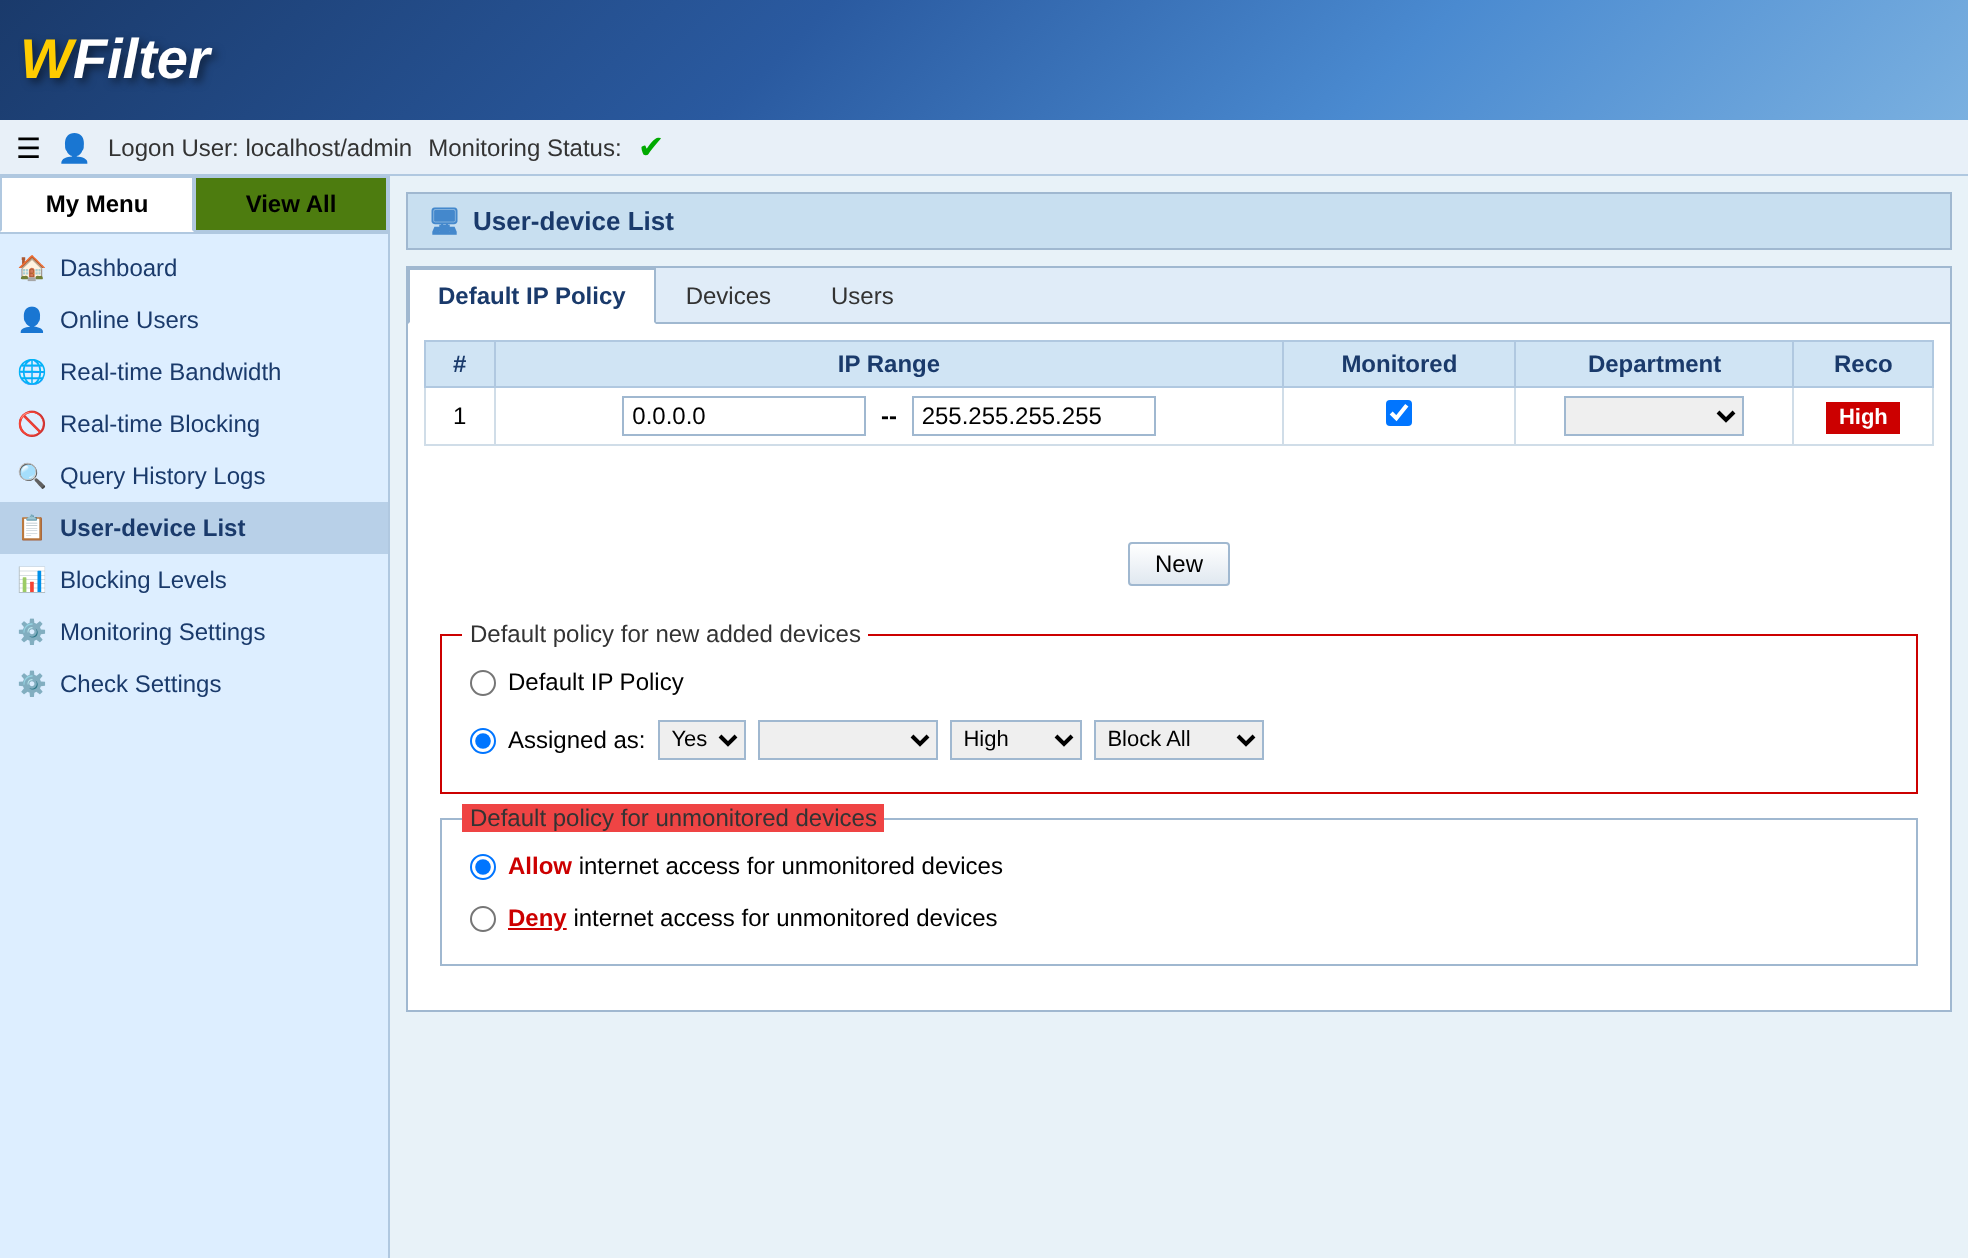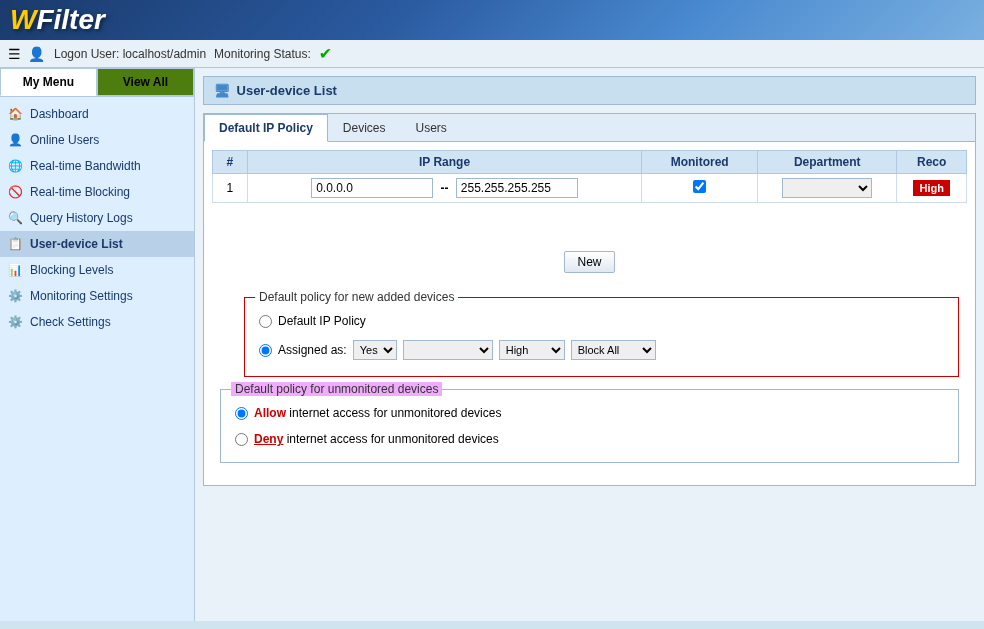--- a/index.html
+++ b/index.html
@@ -1,21 +1,21 @@
 <!DOCTYPE html>
 <html><head>
   <meta charset="utf-8">
   <style>
     * { box-sizing: border-box; margin: 0; padding: 0; }
     body { font-family: Arial, sans-serif; font-size: 12px; background: #d0e4f0; }
 
     
     .header {
       background: linear-gradient(135deg, #1a3a6b 0%, #2a5aa0 40%, #4a8ad0 70%, #7ab0e0 100%);
-      height: 40px;
+      height: 60px;
       display: flex;
       align-items: center;
       padding: 0 10px;
       position: relative;
     }
     .header-logo {
       font-size: 28px;
       font-weight: bold;
       color: white;
       text-shadow: 2px 2px 4px rgba(0,0,0,0.5);
@@ -208,21 +208,21 @@
       margin: 12px 8px;
       border: 1px solid #a0b8d0;
       padding: 10px 14px;
       position: relative;
       background: white;
     }
     .policy-section-normal-title {
       position: absolute;
       top: -8px;
       left: 10px;
-      background: #f0abfc;
+      background: #ef4444;
       padding: 0 4px;
       font-size: 12px;
       color: #333;
     }
     .radio-row {
       display: flex;
       align-items: center;
       gap: 6px;
       padding: 6px 0;
       font-size: 12px;
@@ -366,21 +366,21 @@
                 <span class="rec-badge">High</span>
               </td>
             </tr>
           </tbody>
         </table>
         <div class="new-btn-row">
           <button class="new-btn">New</button>
         </div>
       </div>
 
-      <div style="padding: 0 8px; margin-left: 24px;">
+      <div style="padding: 0 8px;">
         <div class="policy-section">
           <span class="policy-section-title">Default policy for new added devices</span>
 
           <div class="radio-row">
             <input type="radio" name="default-policy" id="dp-default" style="">
             <label for="dp-default">Default IP Policy</label>
           </div>
 
           <div class="assigned-row">
             <input type="radio" name="default-policy" id="dp-assigned" checked="" style="">

